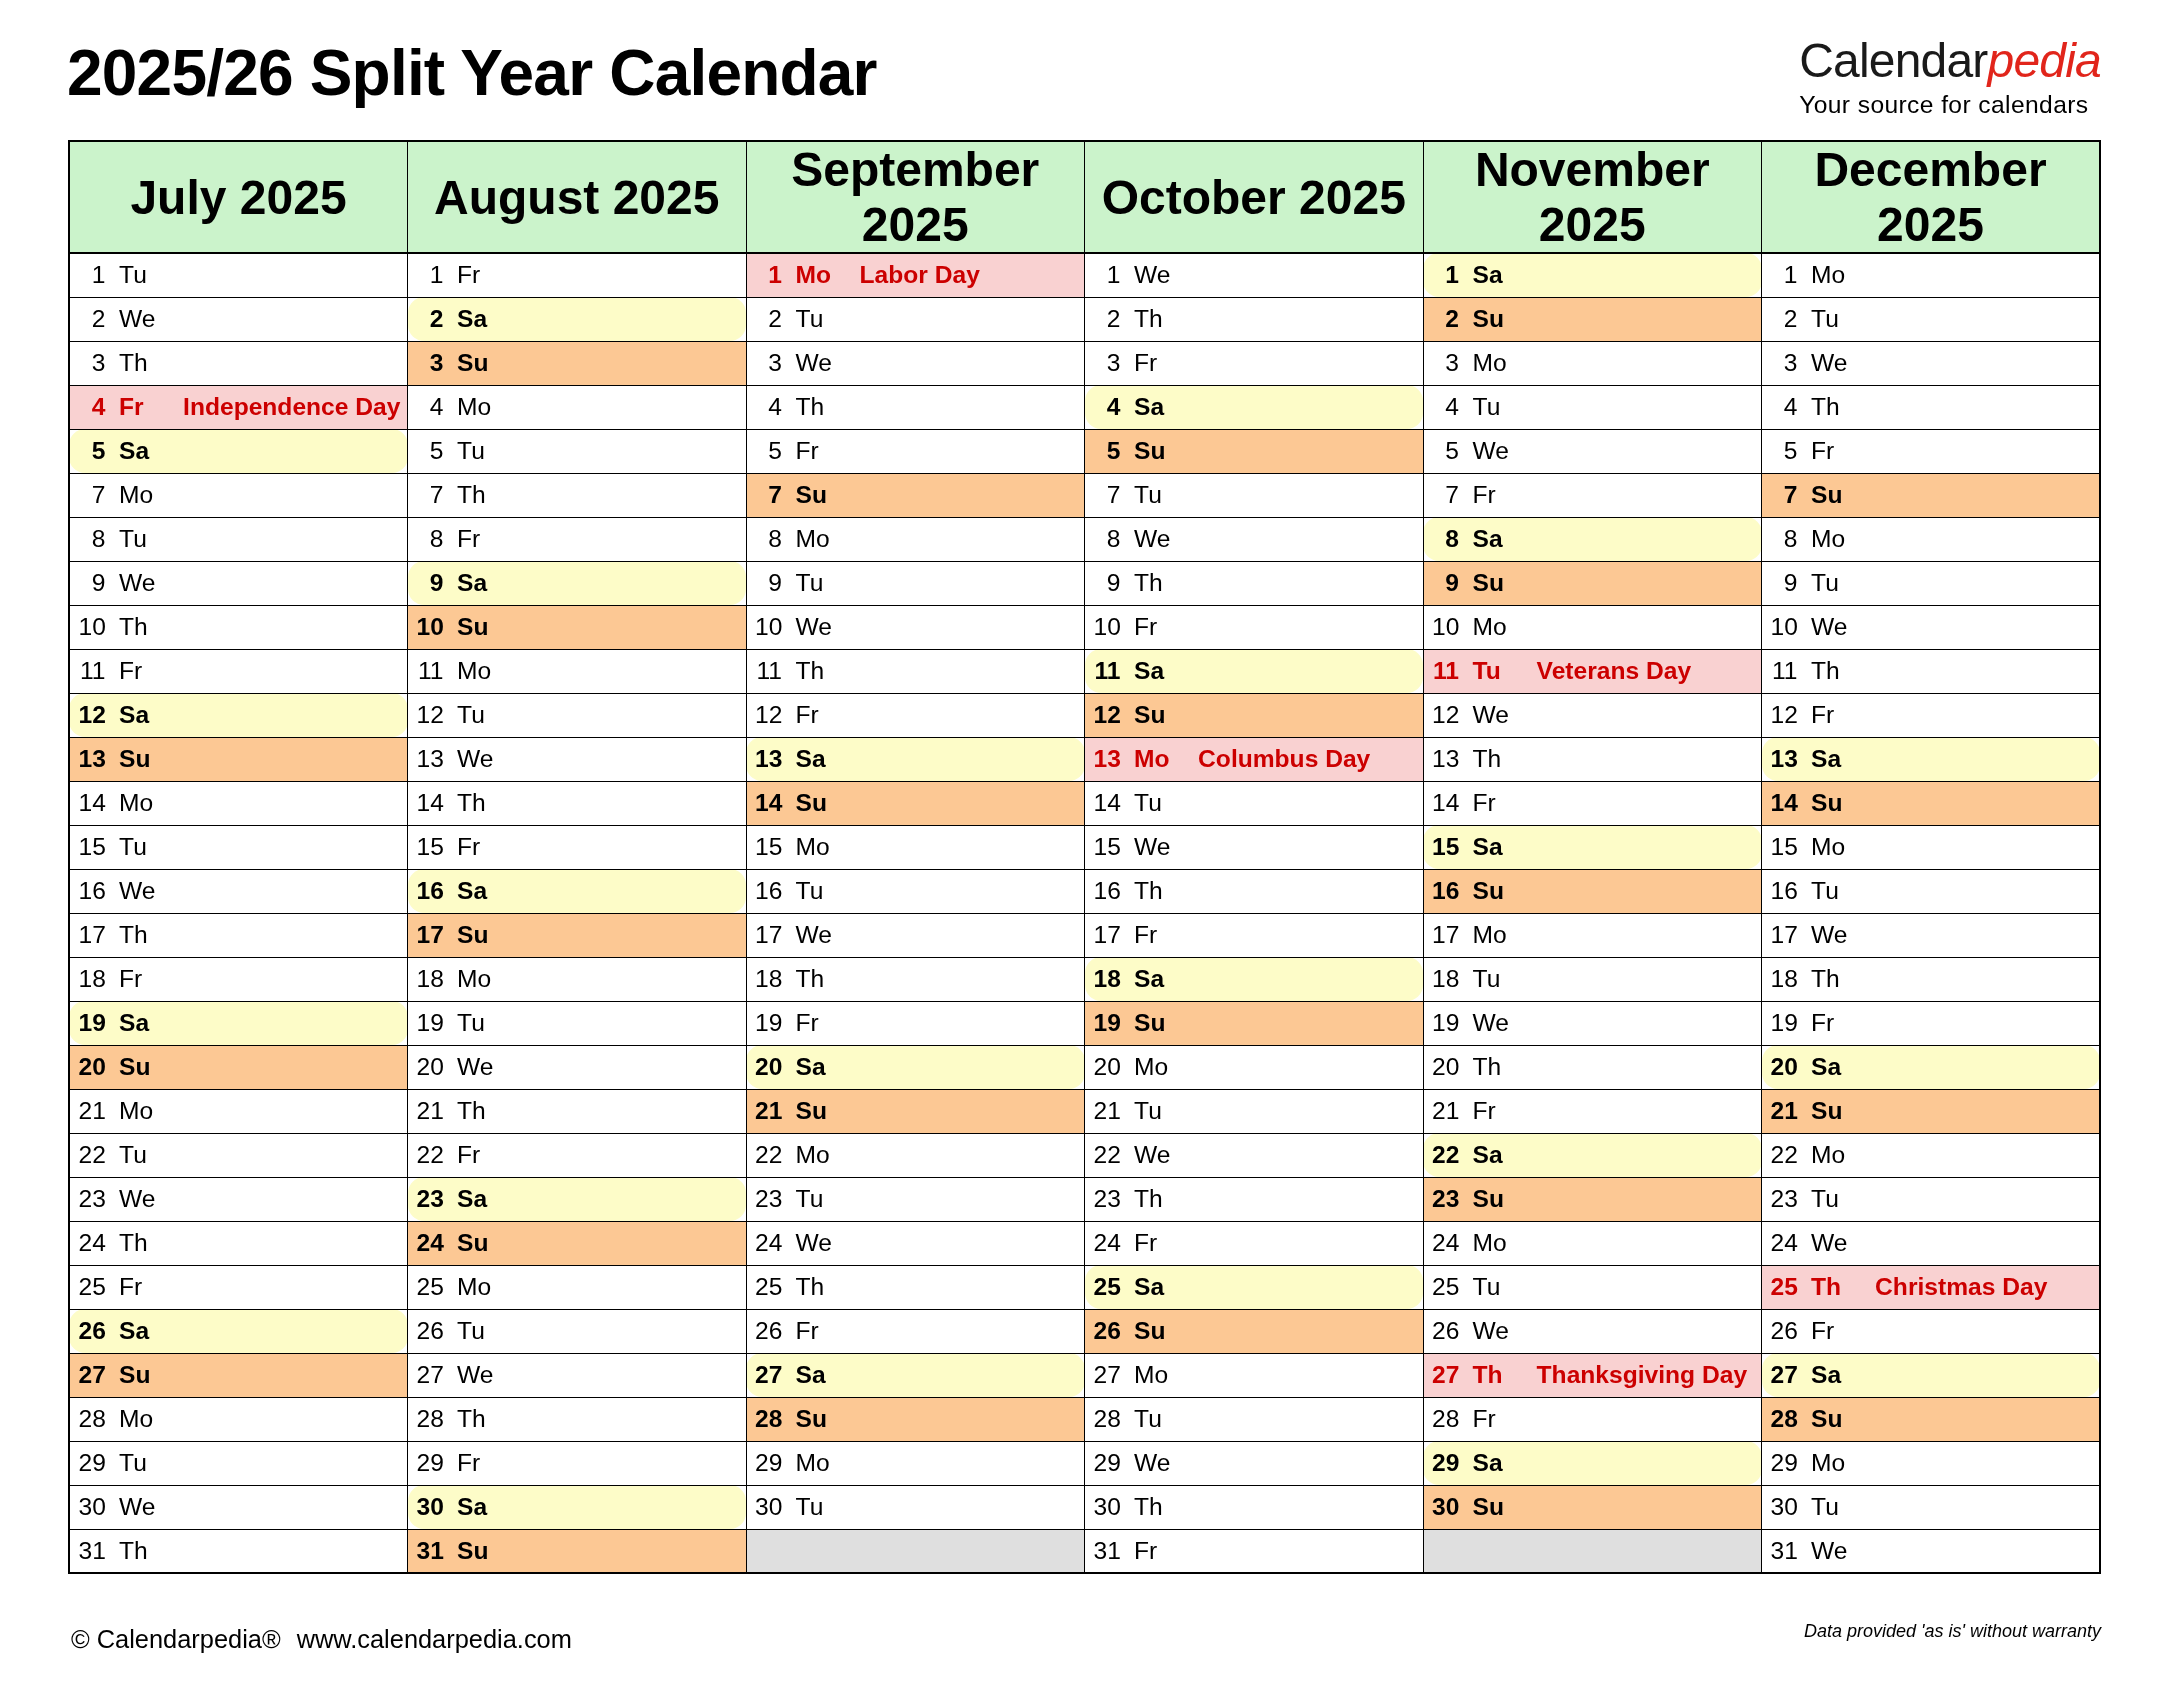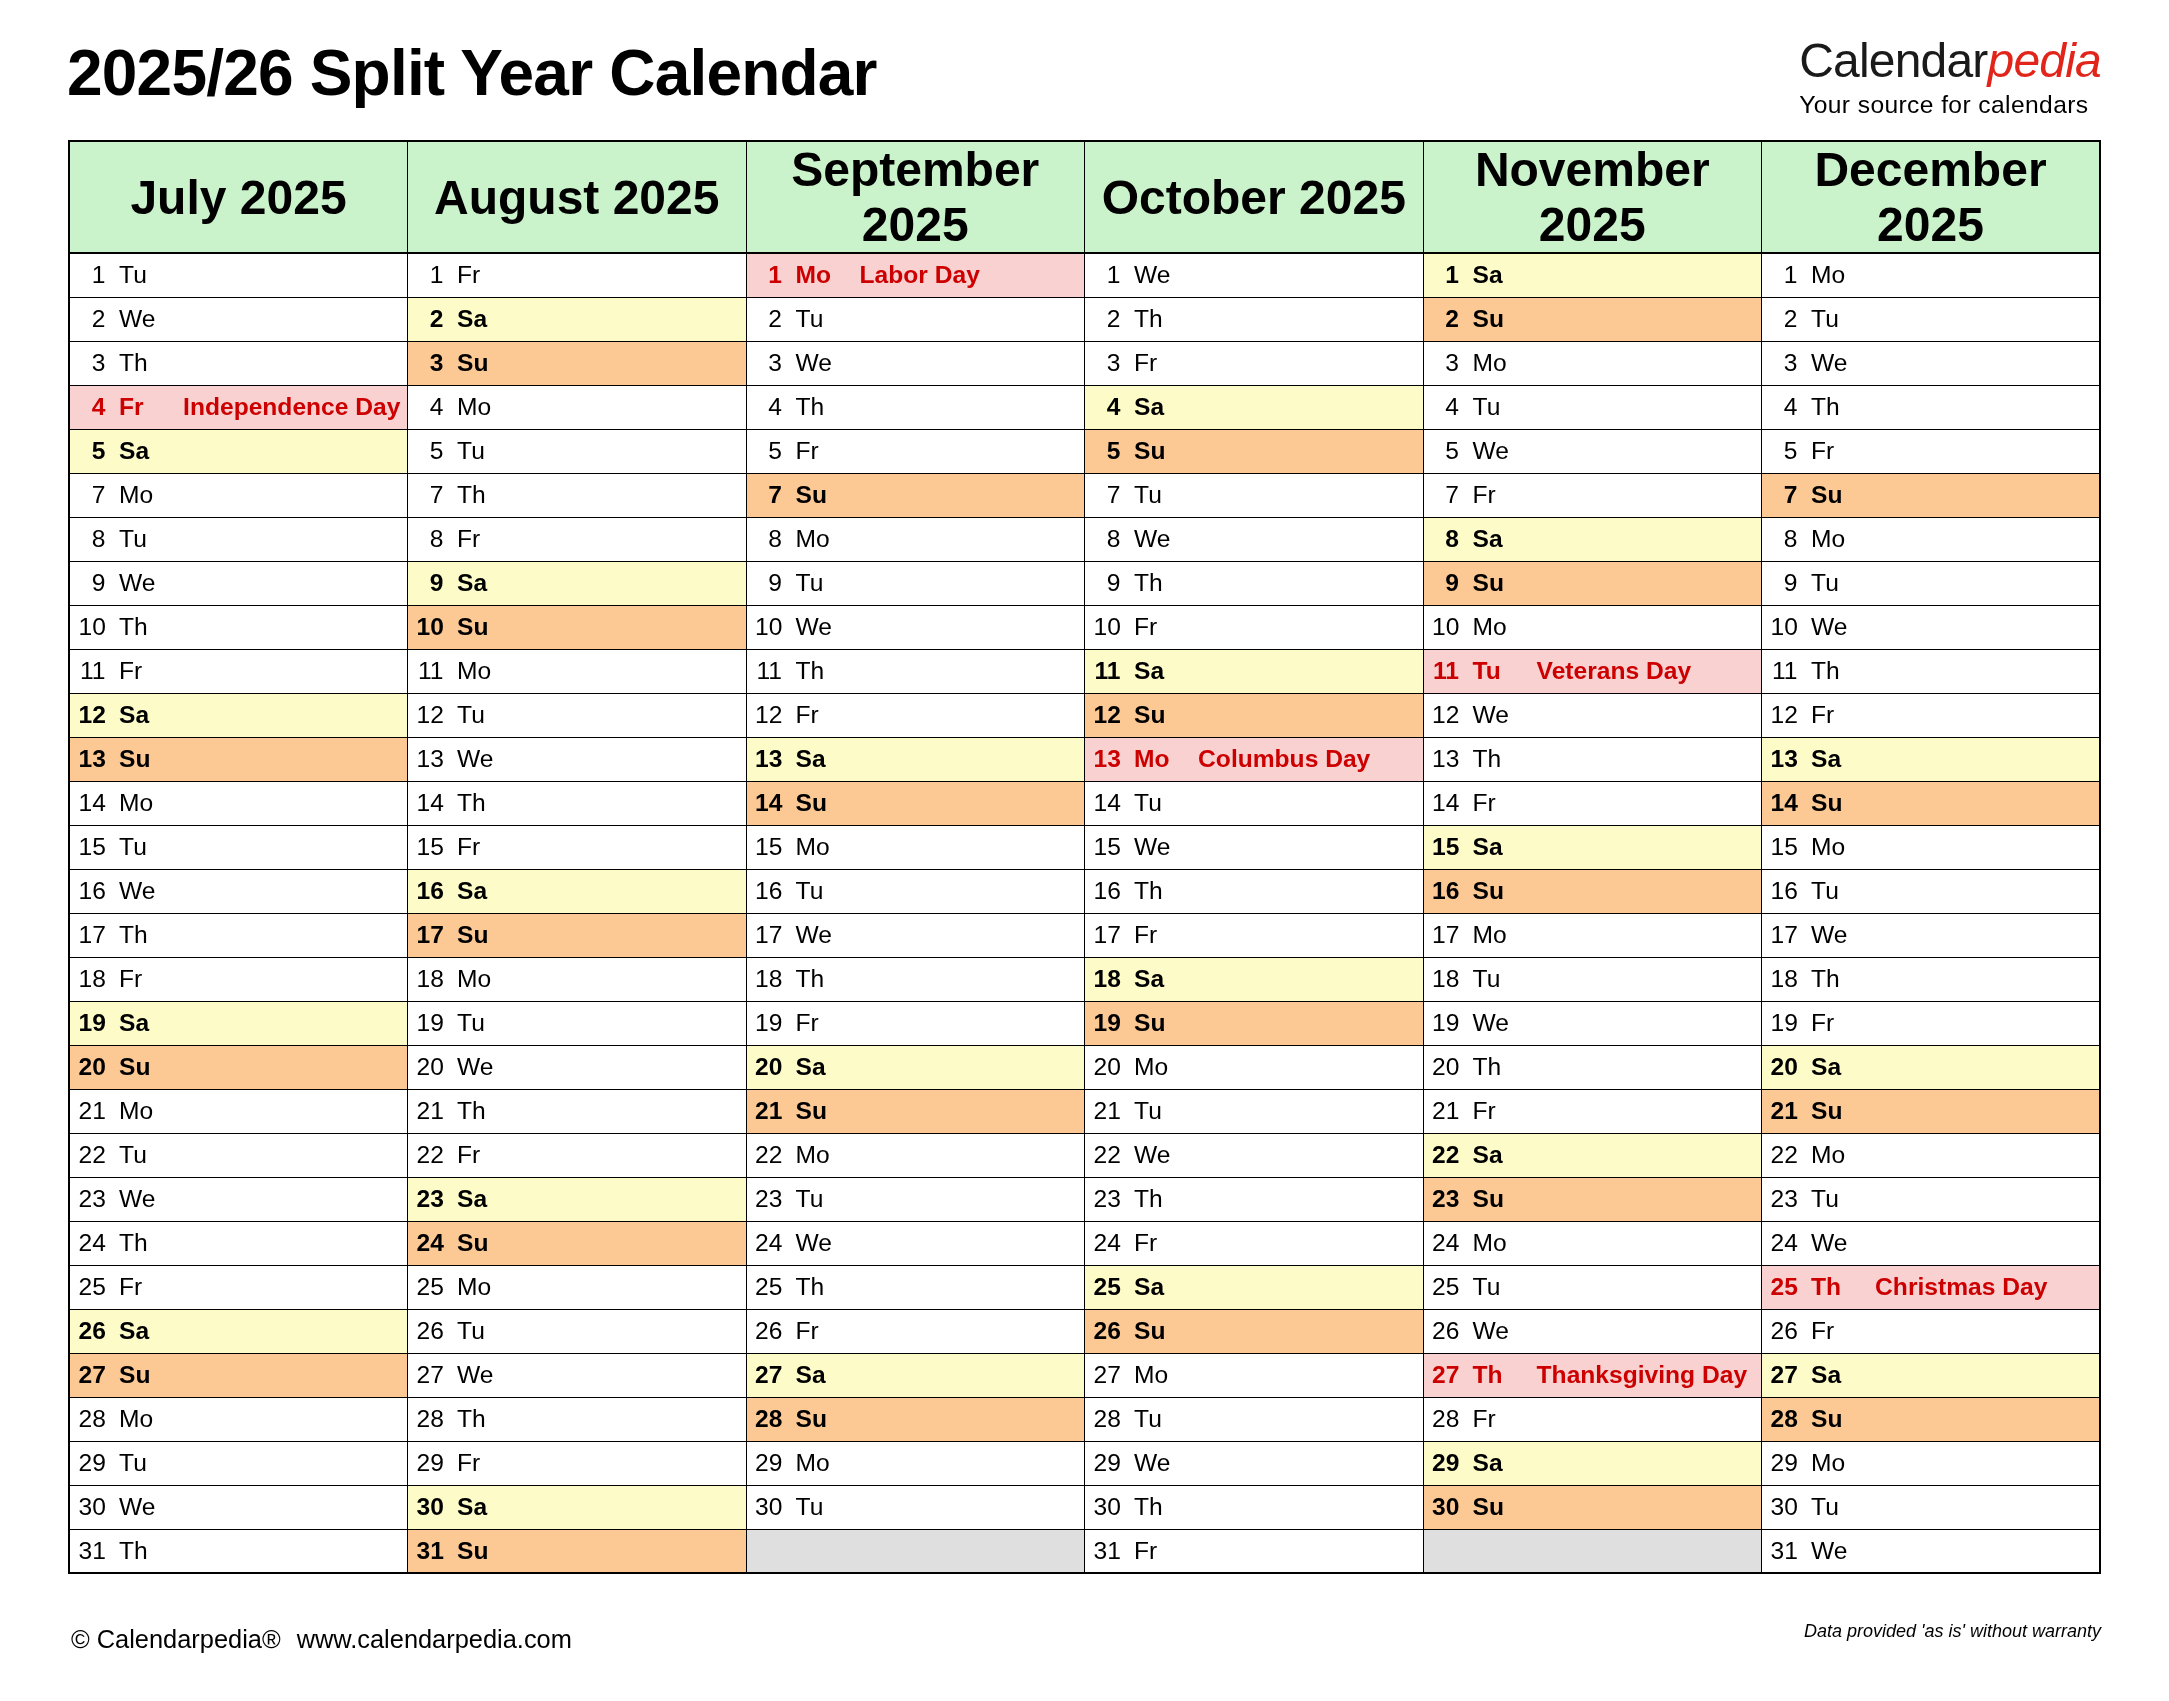--- a/index.html
+++ b/index.html
@@ -68,21 +68,21 @@
   table.calendar td {
     border: 1.7px solid #000;
     height: 44px;
     padding: 0 0 0 8.5px;
     vertical-align: middle;
     font-size: 24.6px;
     color: #000;
     white-space: nowrap;
     overflow: hidden;
   }
-  td.sat  { background: var(--sat-bg, #fdfcc8); }
+  td.sat  { background: var(--sat-bg, #fdfcc8); border-radius: 16px; }
   td.sun  { background: var(--sun-bg, #fcc894); margin-left: 48px; }
   td.holiday { background: var(--holiday-bg, #f9d1d1); }
   td.empty   { background: var(--empty-bg, #dfdfdf); }
   td.sat .num, td.sat .wd,
   td.sun .num, td.sun .wd { font-weight: bold; }
   td.holiday .num, td.holiday .wd, td.holiday .hol {
     font-weight: bold;
     color: var(--holiday-red, #cc0000);
   }
   .num {

